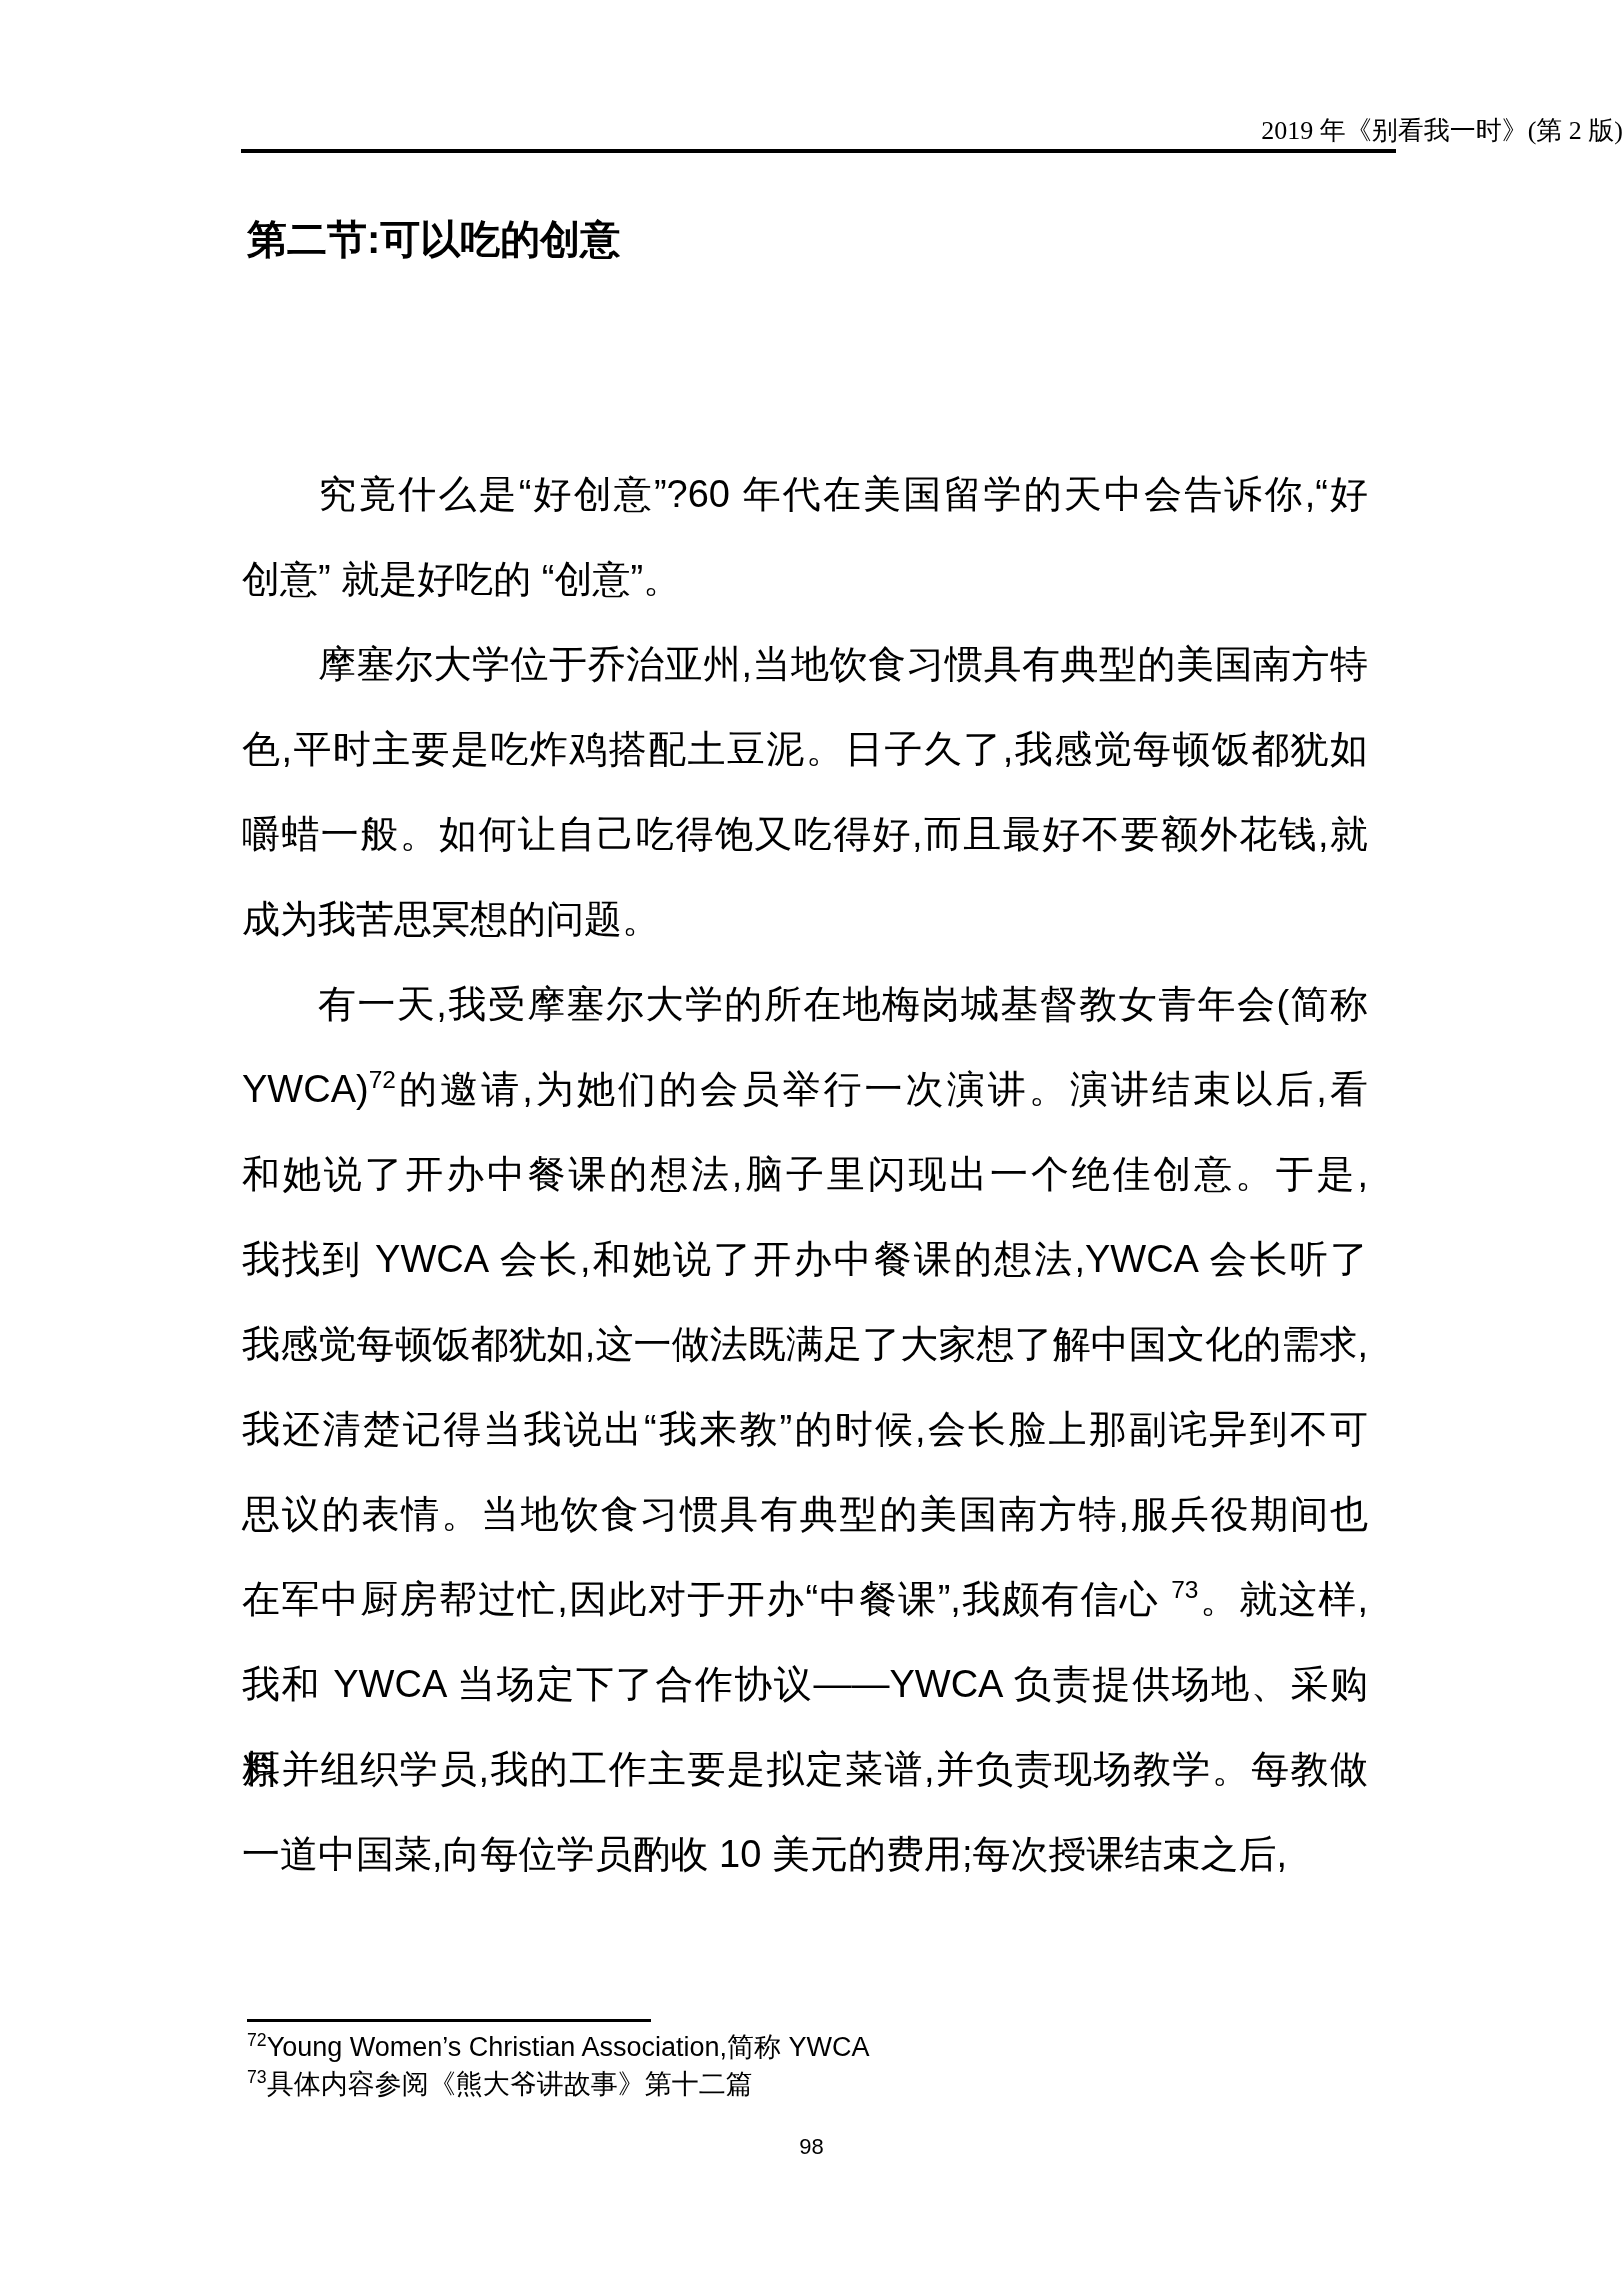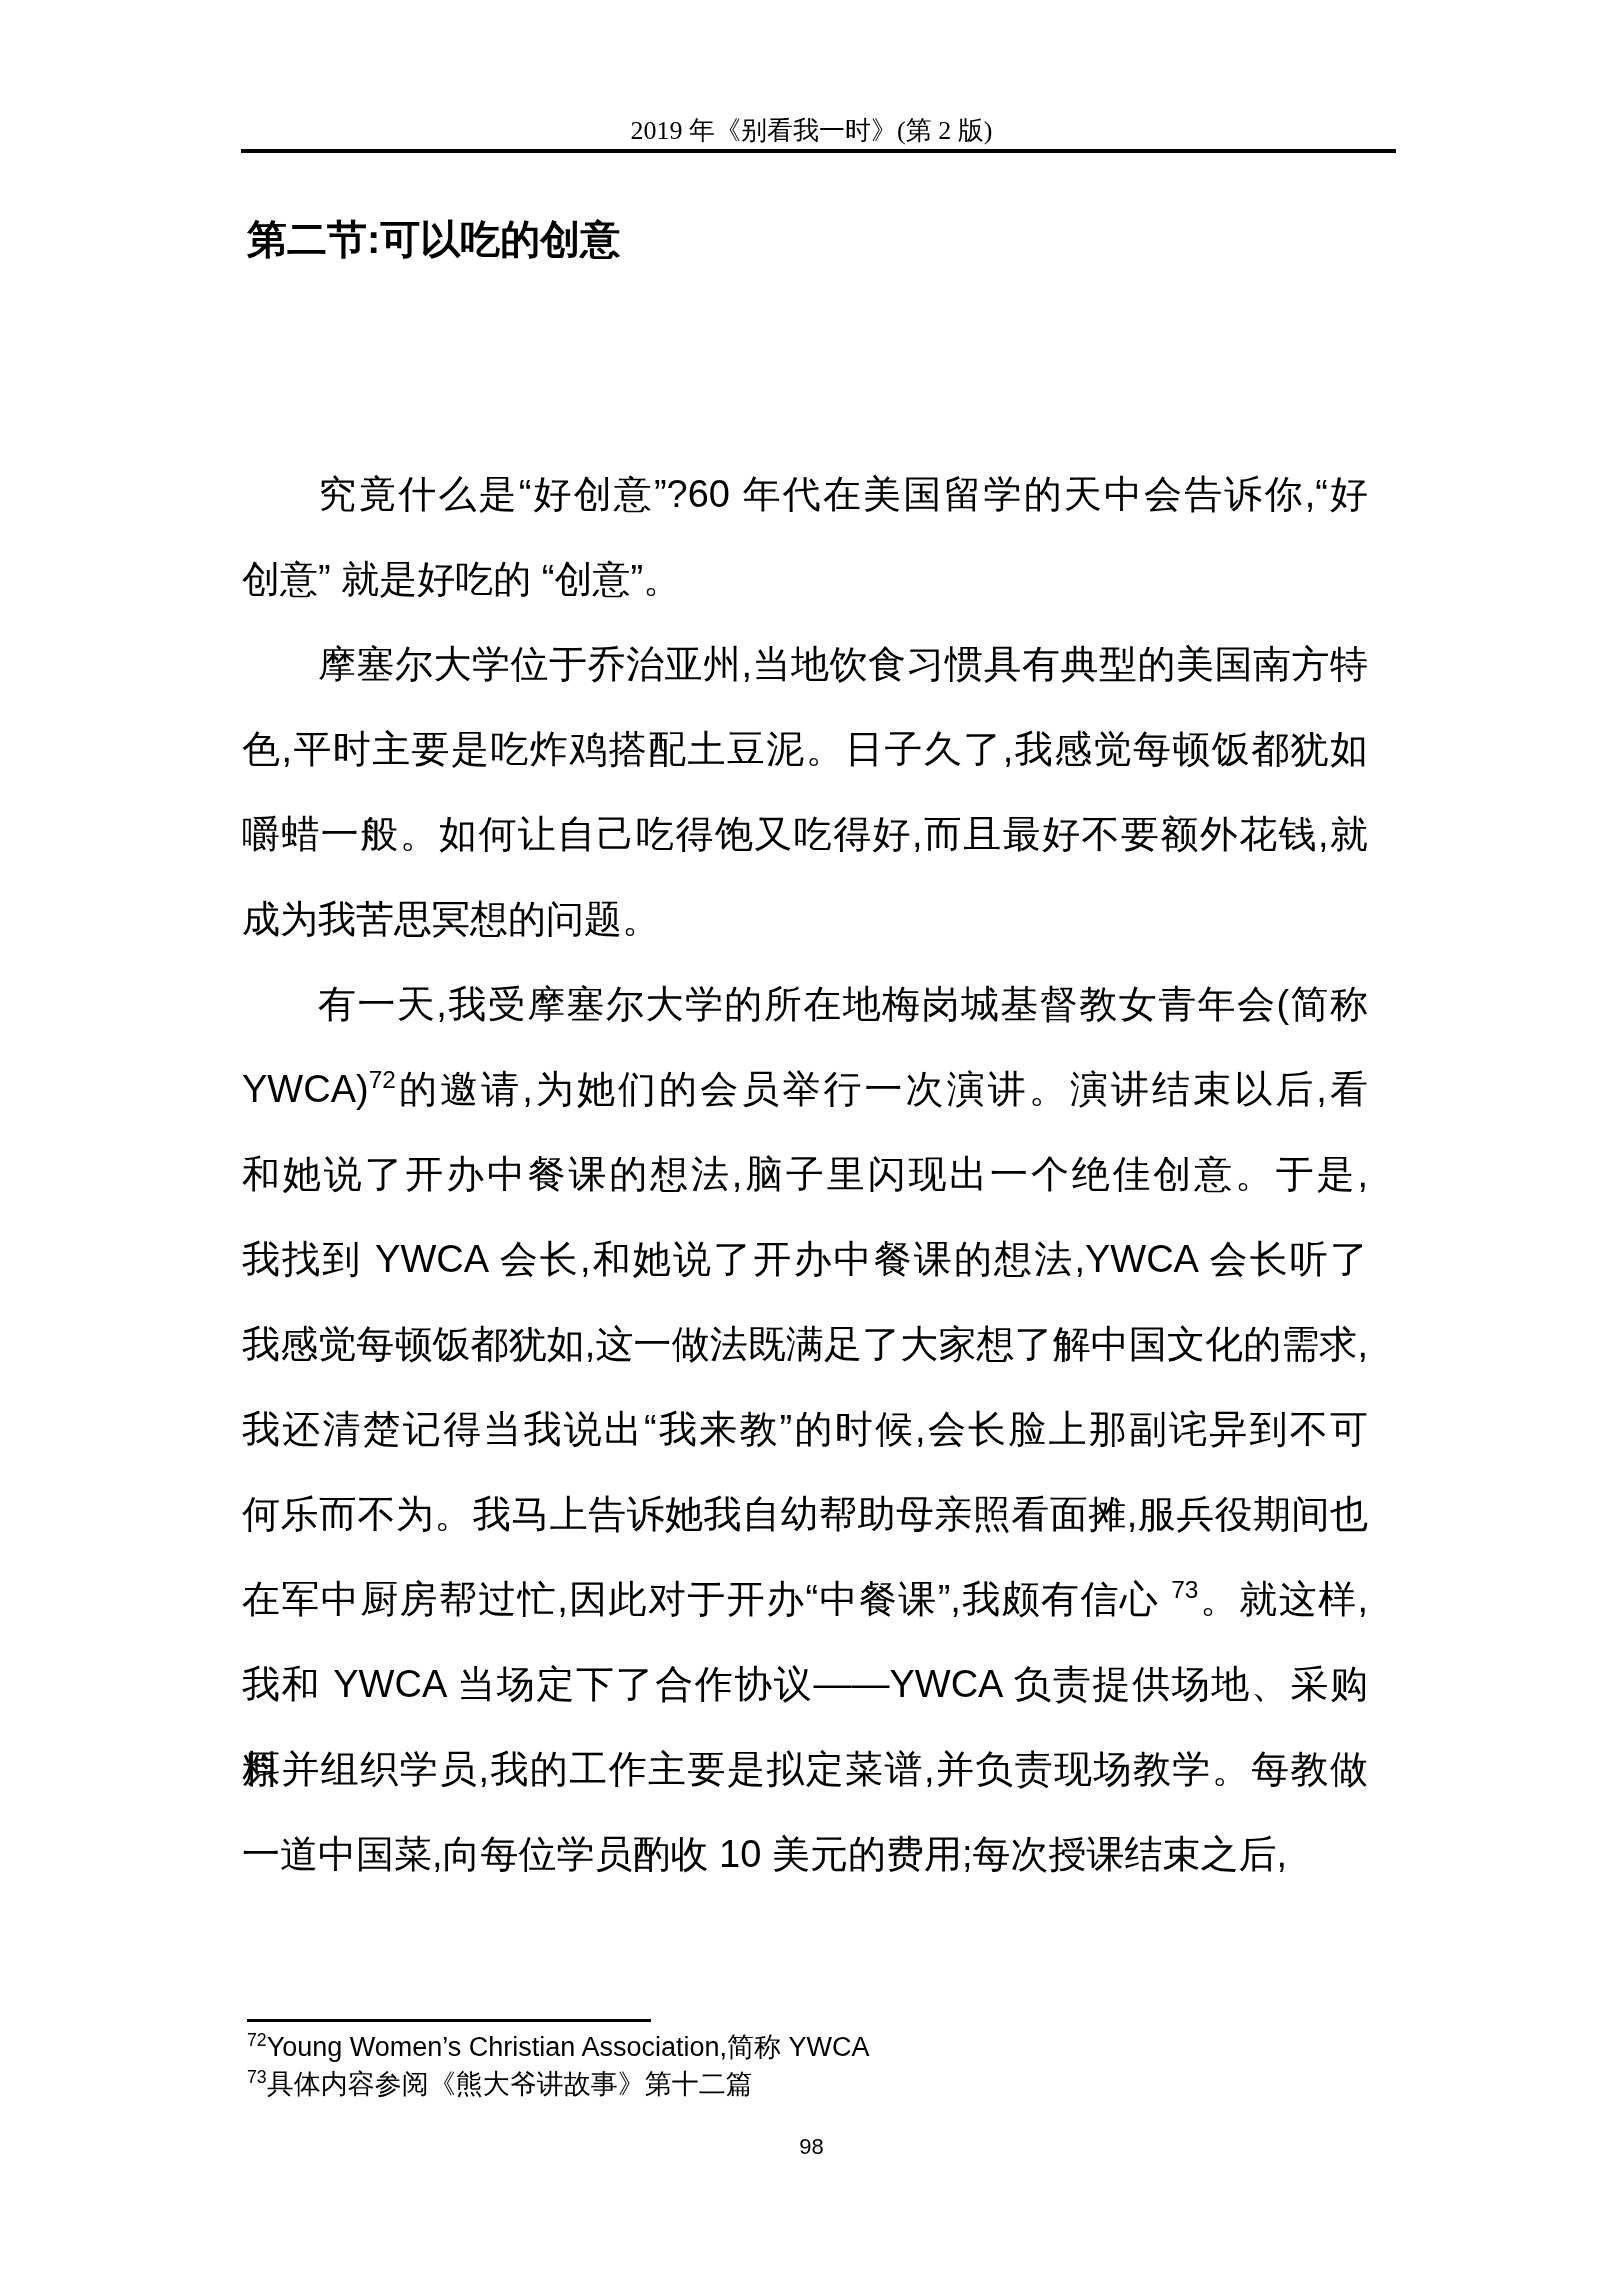--- a/index.html
+++ b/index.html
@@ -15,21 +15,21 @@
     color: #000000;
     overflow: hidden;
     font-family: "Liberation Sans", serif;
   }
   
   .page-header {
     position: absolute;
     top: 115px;
     left: 0;
     width: 100%;
-    text-align: center;
+    text-align: right;
     font-family: "Liberation Serif", serif;
     font-size: 26px;
     line-height: 31px;
     white-space: nowrap;
   }
   .header-rule {
     position: absolute;
     top: 149px;
     left: 241px;
     width: 1155px;
@@ -138,21 +138,21 @@
       <div class="body-line indent full">摩塞尔大学位于乔治亚州,当地饮食习惯具有典型的美国南方特</div>
       <div class="body-line full">色,平时主要是吃炸鸡搭配土豆泥。日子久了,我感觉每顿饭都犹如</div>
       <div class="body-line full">嚼蜡一般。如何让自己吃得饱又吃得好,而且最好不要额外花钱,就</div>
       <div class="body-line">成为我苦思冥想的问题。</div>
       <div class="body-line indent full">有一天,我受摩塞尔大学的所在地梅岗城基督教女青年会(简称</div>
       <div class="body-line full">YWCA)<sup>72</sup>的邀请,为她们的会员举行一次演讲。演讲结束以后,看</div>
       <div class="body-line full">和她说了开办中餐课的想法,脑子里闪现出一个绝佳创意。于是,</div>
       <div class="body-line full">我找到 YWCA 会长,和她说了开办中餐课的想法,YWCA 会长听了</div>
       <div class="body-line full">我感觉每顿饭都犹如,这一做法既满足了大家想了解中国文化的需求,</div>
       <div class="body-line full">我还清楚记得当我说出“我来教”的时候,会长脸上那副诧异到不可</div>
-      <div class="body-line full">何乐而不为。我马上告诉她我自幼帮助母亲照看面摊,服兵役期间也</div>
+      <div class="body-line full">思议的表情。当地饮食习惯具有典型的美国南方特,服兵役期间也</div>
       <div class="body-line full">在军中厨房帮过忙,因此对于开办“中餐课”,我颇有信心 <sup>73</sup>。就这样,</div>
       <div class="body-line full">我和 YWCA 当场定下了合作协议——YWCA 负责提供场地、采购原</div>
       <div class="body-line full">料并组织学员,我的工作主要是拟定菜谱,并负责现场教学。每教做</div>
       <div class="body-line">一道中国菜,向每位学员酌收 10 美元的费用;每次授课结束之后,</div>
     </div>
 
   <div class="footnote-rule"></div>
 
   <div class="footnotes">
       <div class="footnote-line"><sup>72</sup><span>Young Women’s Christian Association,简称 YWCA</span></div>

